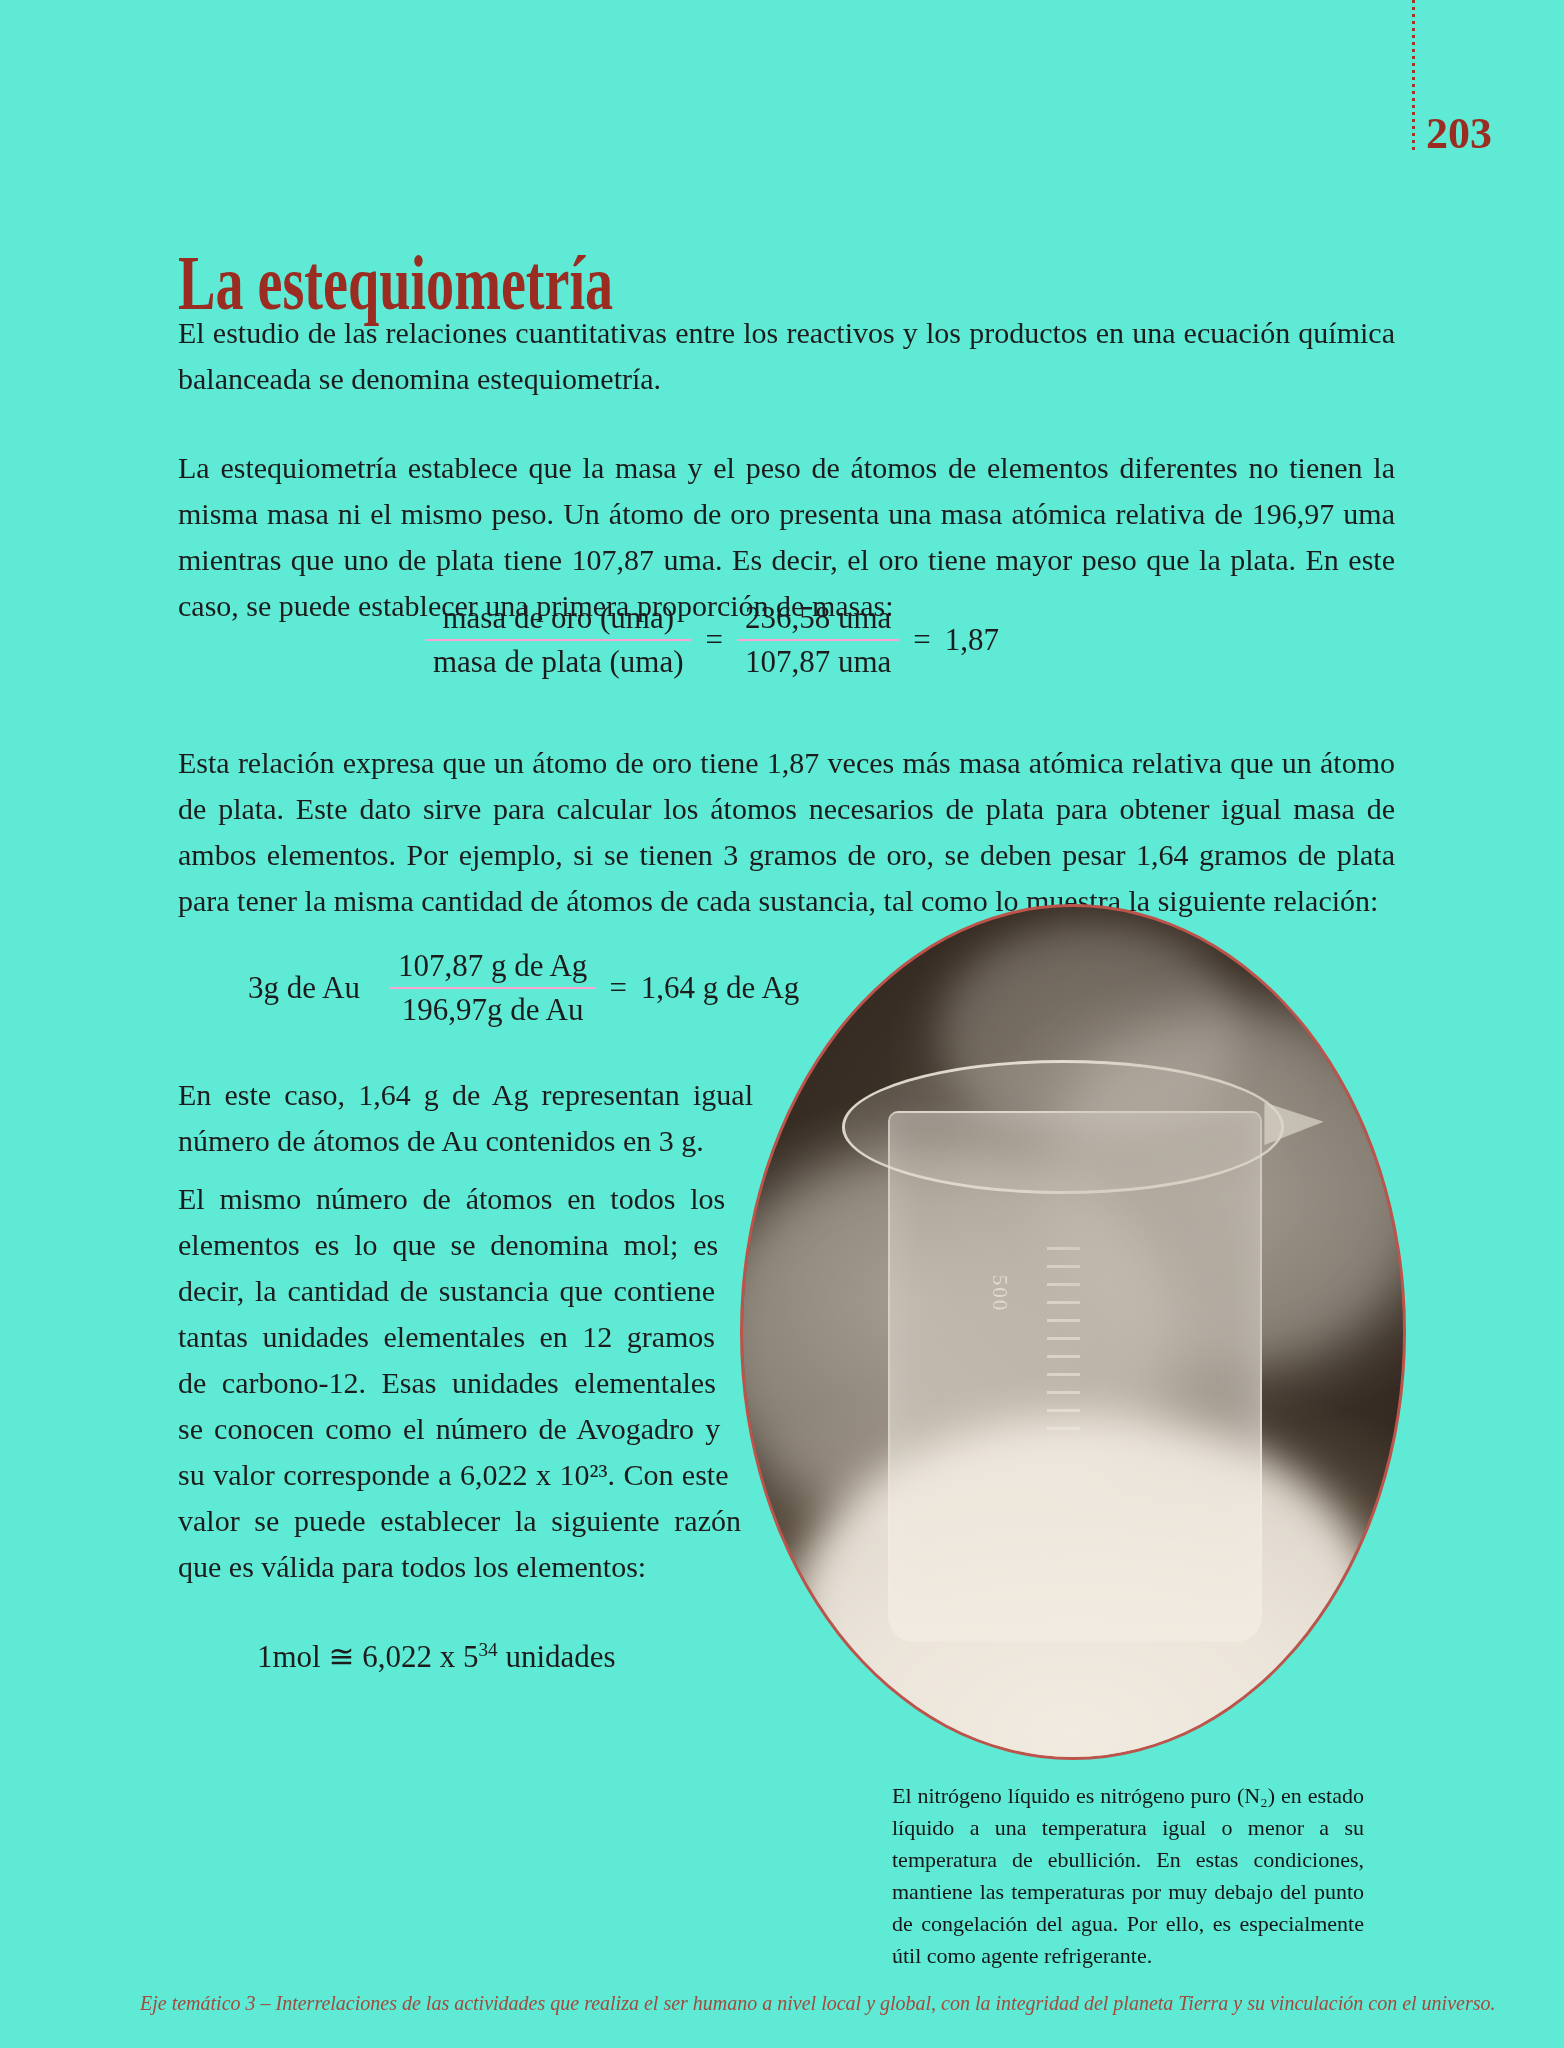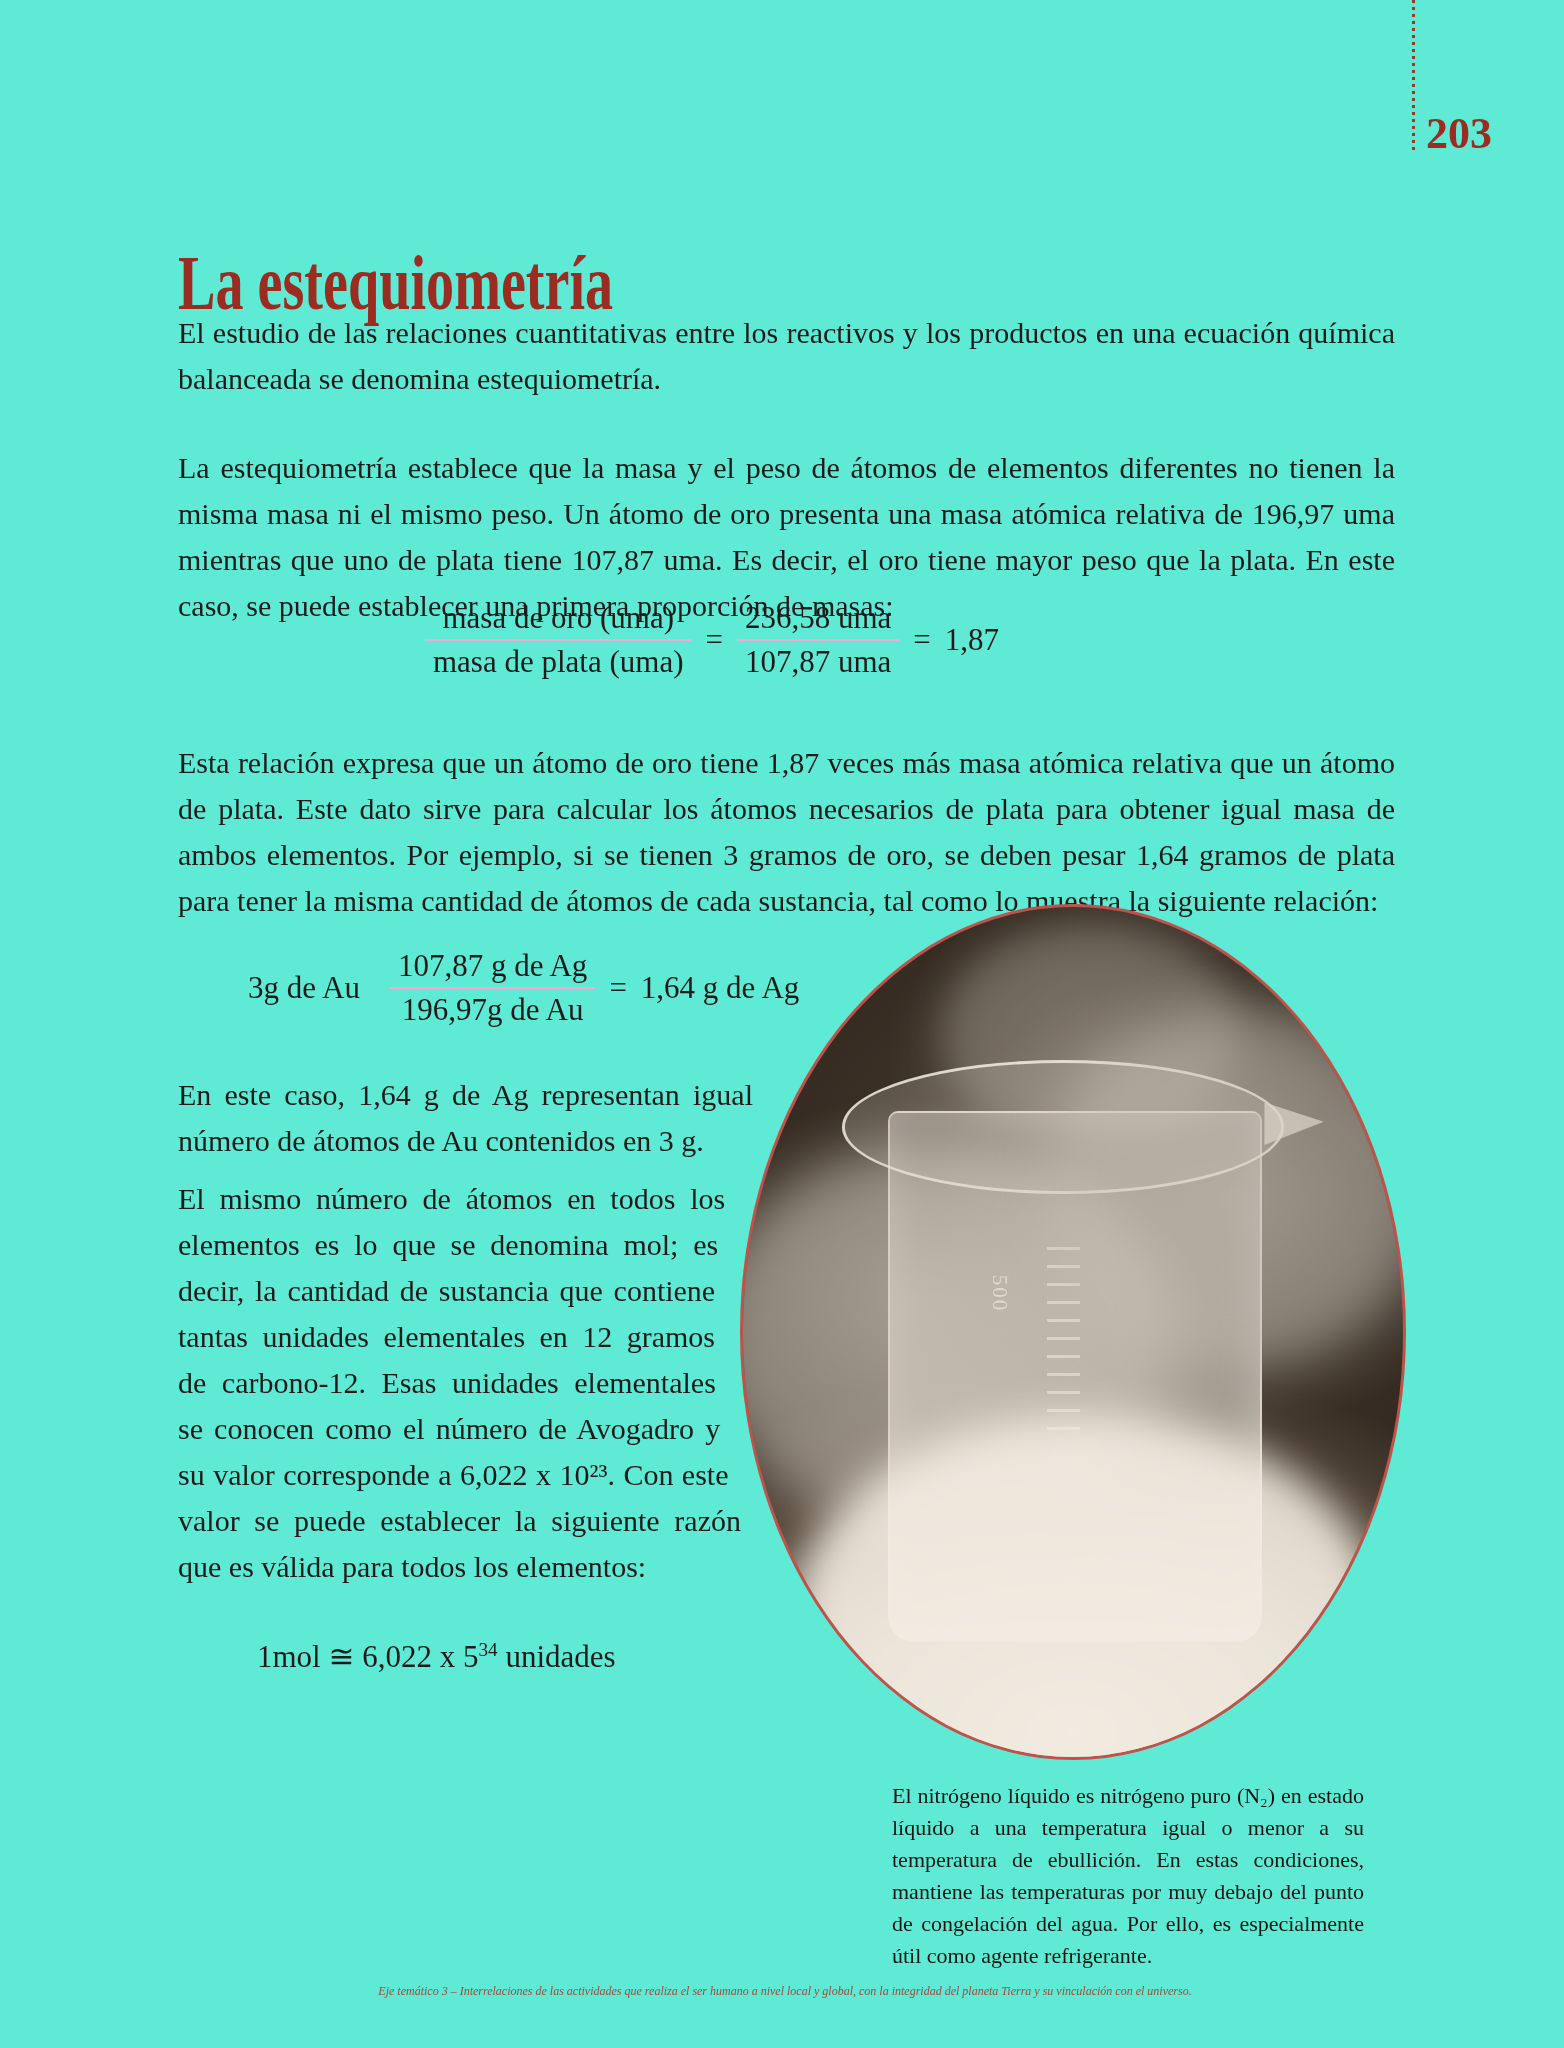--- a/index.html
+++ b/index.html
@@ -106,21 +106,21 @@
     background:repeating-linear-gradient(to bottom,rgba(246,241,229,.7) 0 3px,transparent 3px 18px);
   }
   
   .caption{
     position:absolute;left:892px;top:1758px;width:472px;
     font-size:22px;line-height:32px;
     text-align:justify;text-justify:inter-word;color:#161616;
   }
   .footer{
     position:absolute;left:140px;top:1972px;width:1290px;
-    font-size:12px;font-style:italic;color:#a3493d;text-align:center;white-space:nowrap;
+    font-size:20px;font-style:italic;color:#a3493d;text-align:center;white-space:nowrap;
   }
 </style>
 </head>
 <body>
 
 <div class="page">
 
   <div class="dotted-rule"></div>
   <div class="page-number">203</div>
 

